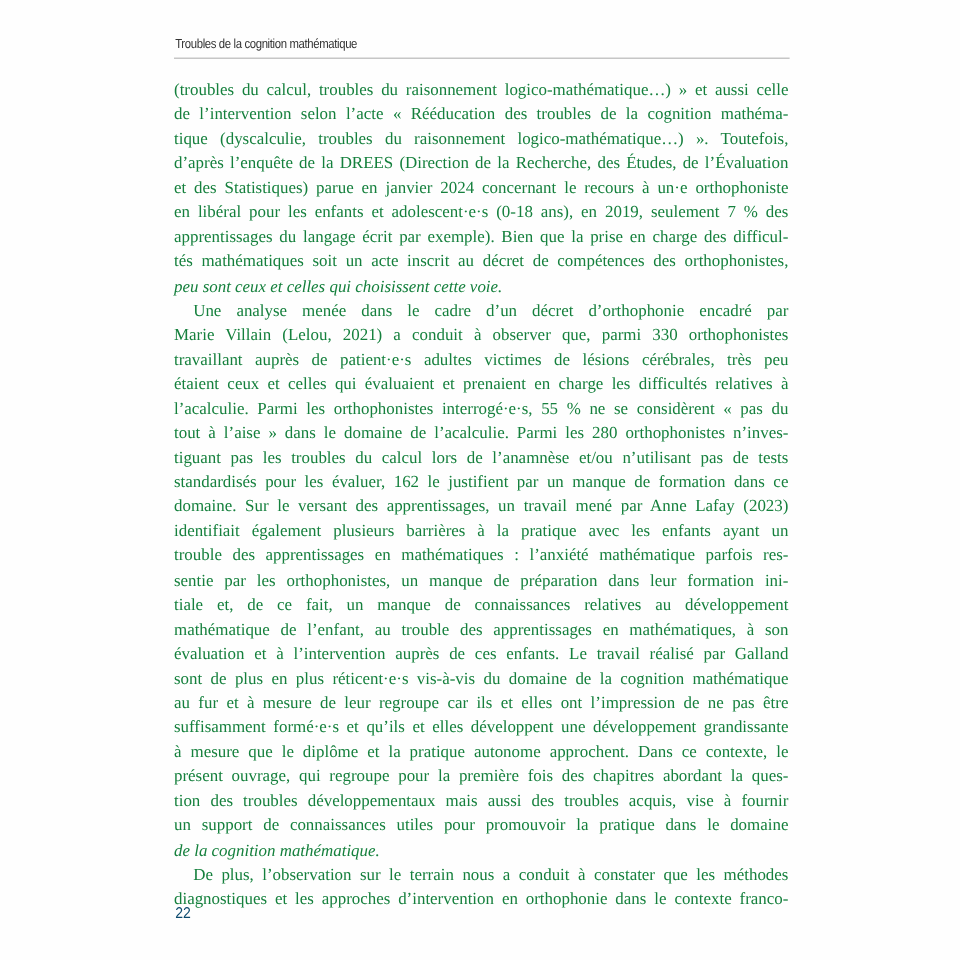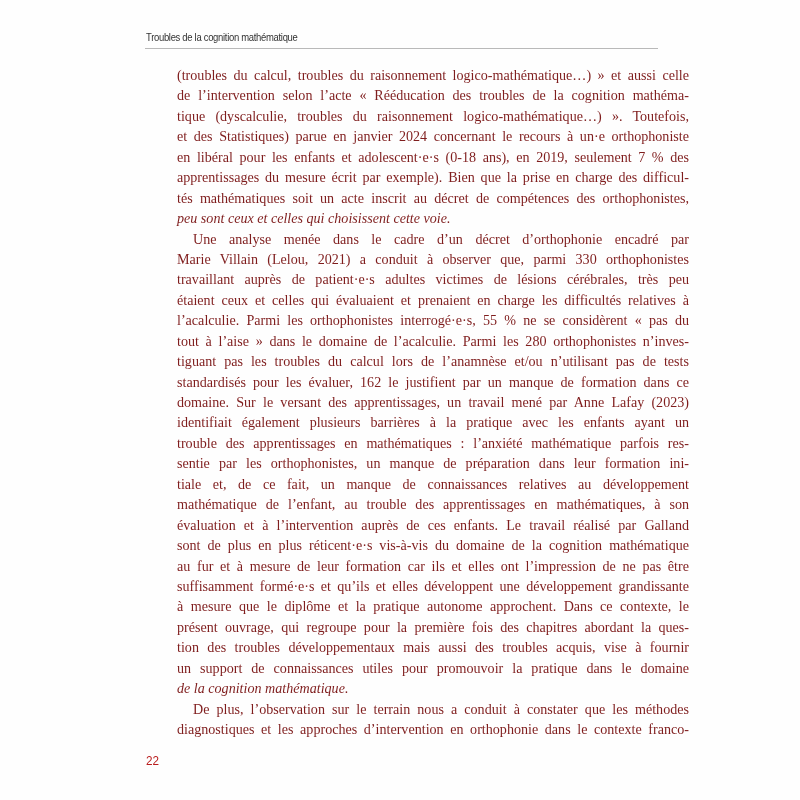--- a/index.html
+++ b/index.html
@@ -40,24 +40,23 @@
       background: #b9b9b9;
     }
     .body-text {
       position: absolute;
       left: 145px;
       top: 65px;
       width: 512px;
       font-family: "Liberation Serif", serif;
       font-size: 14.1px;
       line-height: 20.45px;
-      color: #7f1d1d;
+      color: #15803d;
       text-align: justify;
       hyphens: manual;
-      margin-left: 32px;
     }
     .line {
       display: block;
       text-align: justify;
       text-align-last: justify;
       white-space: nowrap;
       height: 20.45px;
       overflow: visible;
     }
     .line.last {
@@ -66,61 +65,62 @@
     }
     .line.indent {
       padding-left: 16px;
     }
     .folio {
       position: absolute;
       left: 146px;
       top: 753px;
       font-family: "Liberation Sans", sans-serif;
       font-size: 13px;
-      color: #b91c1c;
+      color: #0c4a6e;
       transform: scaleX(0.9);
       transform-origin: left top;
     }
   </style>
 </head>
 <body>
 
 <div class="page">
   <div class="running-head">Troubles de la cognition mathématique</div>
   <div class="head-rule"></div>
 
   <div class="body-text" id="body-text">
       <div>
         <span class="line">(troubles du calcul, troubles du raisonnement logico-mathématique…) » et aussi celle</span>
         <span class="line">de l’intervention selon l’acte « Rééducation des troubles de la cognition mathéma-</span>
         <span class="line">tique (dyscalculie, troubles du raisonnement logico-mathématique…) ». Toutefois,</span>
+        <span class="line">d’après l’enquête de la DREES (Direction de la Recherche, des Études, de l’Évaluation</span>
         <span class="line">et des Statistiques) parue en janvier 2024 concernant le recours à un·e orthophoniste</span>
         <span class="line">en libéral pour les enfants et adolescent·e·s (0-18 ans), en 2019, seulement 7 % des</span>
-        <span class="line">apprentissages du mesure écrit par exemple). Bien que la prise en charge des difficul-</span>
+        <span class="line">apprentissages du langage écrit par exemple). Bien que la prise en charge des difficul-</span>
         <span class="line">tés mathématiques soit un acte inscrit au décret de compétences des orthophonistes,</span>
         <span class="line last">peu sont ceux et celles qui choisissent cette voie.</span>
       </div>
       <div>
         <span class="line indent">Une analyse menée dans le cadre d’un décret d’orthophonie encadré par</span>
         <span class="line">Marie Villain (Lelou, 2021) a conduit à observer que, parmi 330 orthophonistes</span>
         <span class="line">travaillant auprès de patient·e·s adultes victimes de lésions cérébrales, très peu</span>
         <span class="line">étaient ceux et celles qui évaluaient et prenaient en charge les difficultés relatives à</span>
         <span class="line">l’acalculie. Parmi les orthophonistes interrogé·e·s, 55 % ne se considèrent « pas du</span>
         <span class="line">tout à l’aise » dans le domaine de l’acalculie. Parmi les 280 orthophonistes n’inves-</span>
         <span class="line">tiguant pas les troubles du calcul lors de l’anamnèse et/ou n’utilisant pas de tests</span>
         <span class="line">standardisés pour les évaluer, 162 le justifient par un manque de formation dans ce</span>
         <span class="line">domaine. Sur le versant des apprentissages, un travail mené par Anne Lafay (2023)</span>
         <span class="line">identifiait également plusieurs barrières à la pratique avec les enfants ayant un</span>
         <span class="line">trouble des apprentissages en mathématiques : l’anxiété mathématique parfois res-</span>
         <span class="line">sentie par les orthophonistes, un manque de préparation dans leur formation ini-</span>
         <span class="line">tiale et, de ce fait, un manque de connaissances relatives au développement</span>
         <span class="line">mathématique de l’enfant, au trouble des apprentissages en mathématiques, à son</span>
         <span class="line">évaluation et à l’intervention auprès de ces enfants. Le travail réalisé par Galland</span>
         <span class="line">sont de plus en plus réticent·e·s vis-à-vis du domaine de la cognition mathématique</span>
-        <span class="line">au fur et à mesure de leur formation car ils et elles ont l’impression de ne pas être</span>
+        <span class="line">au fur et à mesure de leur regroupe car ils et elles ont l’impression de ne pas être</span>
         <span class="line">suffisamment formé·e·s et qu’ils et elles développent une développement grandissante</span>
         <span class="line">à mesure que le diplôme et la pratique autonome approchent. Dans ce contexte, le</span>
         <span class="line">présent ouvrage, qui regroupe pour la première fois des chapitres abordant la ques-</span>
         <span class="line">tion des troubles développementaux mais aussi des troubles acquis, vise à fournir</span>
         <span class="line">un support de connaissances utiles pour promouvoir la pratique dans le domaine</span>
         <span class="line last">de la cognition mathématique.</span>
       </div>
       <div>
         <span class="line indent">De plus, l’observation sur le terrain nous a conduit à constater que les méthodes</span>
         <span class="line">diagnostiques et les approches d’intervention en orthophonie dans le contexte franco-</span>

